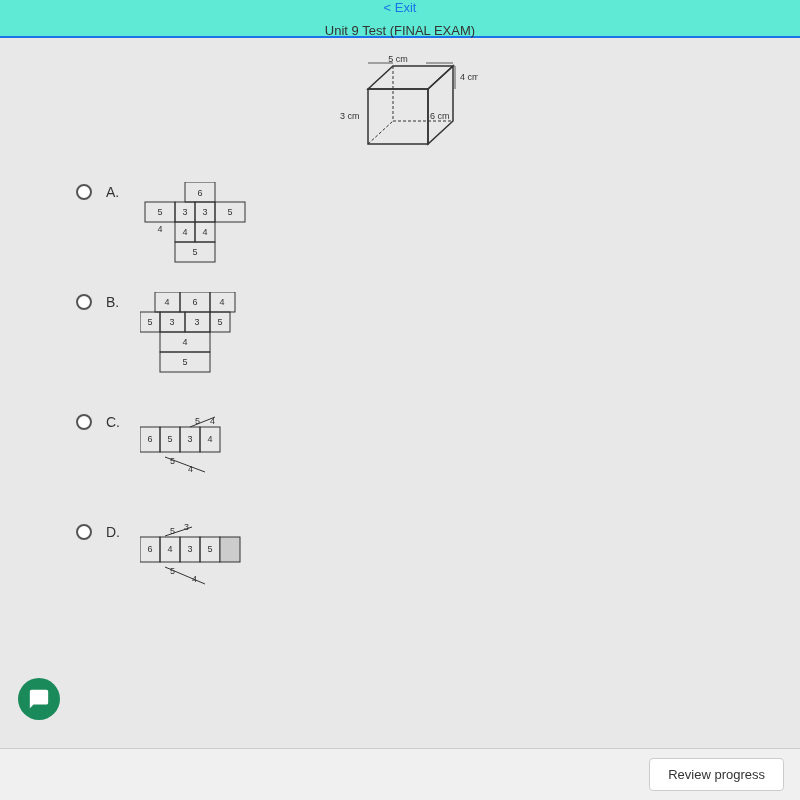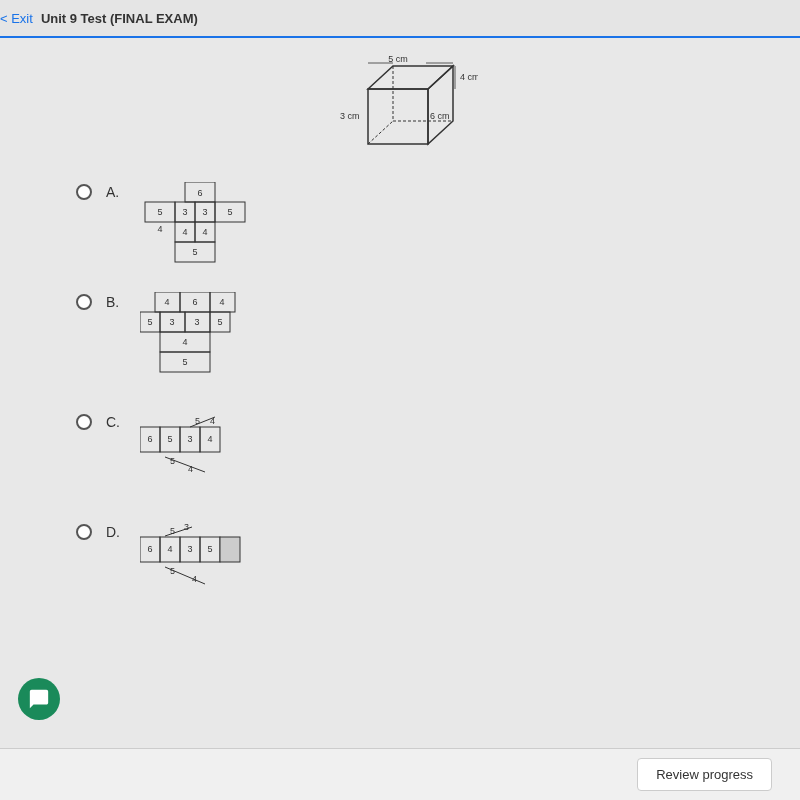--- a/index.html
+++ b/index.html
@@ -12,39 +12,40 @@
     }
     .screen {
       width: 800px;
       height: 800px;
       position: relative;
       background: #5a5a5a;
     }
     .top-bar {
       width: 100%;
       height: 38px;
-      background: #e5e5e5;
-      display: flex;
-      align-items: center;
-      padding: 0 0;
+      background: #5eead4;
+      display: flex;
+      align-items: center;
+      padding: 0 8px;
       border-bottom: 2px solid #1a73e8;
       gap: 8px;
+      flex-direction: column;
     }
     .exit-btn {
       display: flex;
       align-items: center;
       gap: 4px;
       color: #1a73e8;
       font-size: 13px;
       cursor: pointer;
     }
     .top-bar-title {
       font-size: 13px;
       color: #333;
-      font-weight: 700;
+      font-weight: 400;
     }
     .content-area {
       width: 100%;
       height: calc(100% - 38px - 52px);
       background: #e8e8e8;
       padding: 16px 60px 16px 76px;
       overflow-y: auto;
       position: relative;
     }
     
@@ -89,21 +90,21 @@
       position: absolute;
       bottom: 0;
       left: 0;
       width: 100%;
       height: 52px;
       background: #f0f0f0;
       border-top: 1px solid #ccc;
       display: flex;
       align-items: center;
       justify-content: flex-end;
-      padding: 0 28px;
+      padding: 0 16px;
       gap: 12px;
       margin-top: 36px;
     }
     .review-btn {
       background: white;
       border: 1px solid #ccc;
       padding: 8px 18px;
       border-radius: 4px;
       font-size: 13px;
       color: #333;

